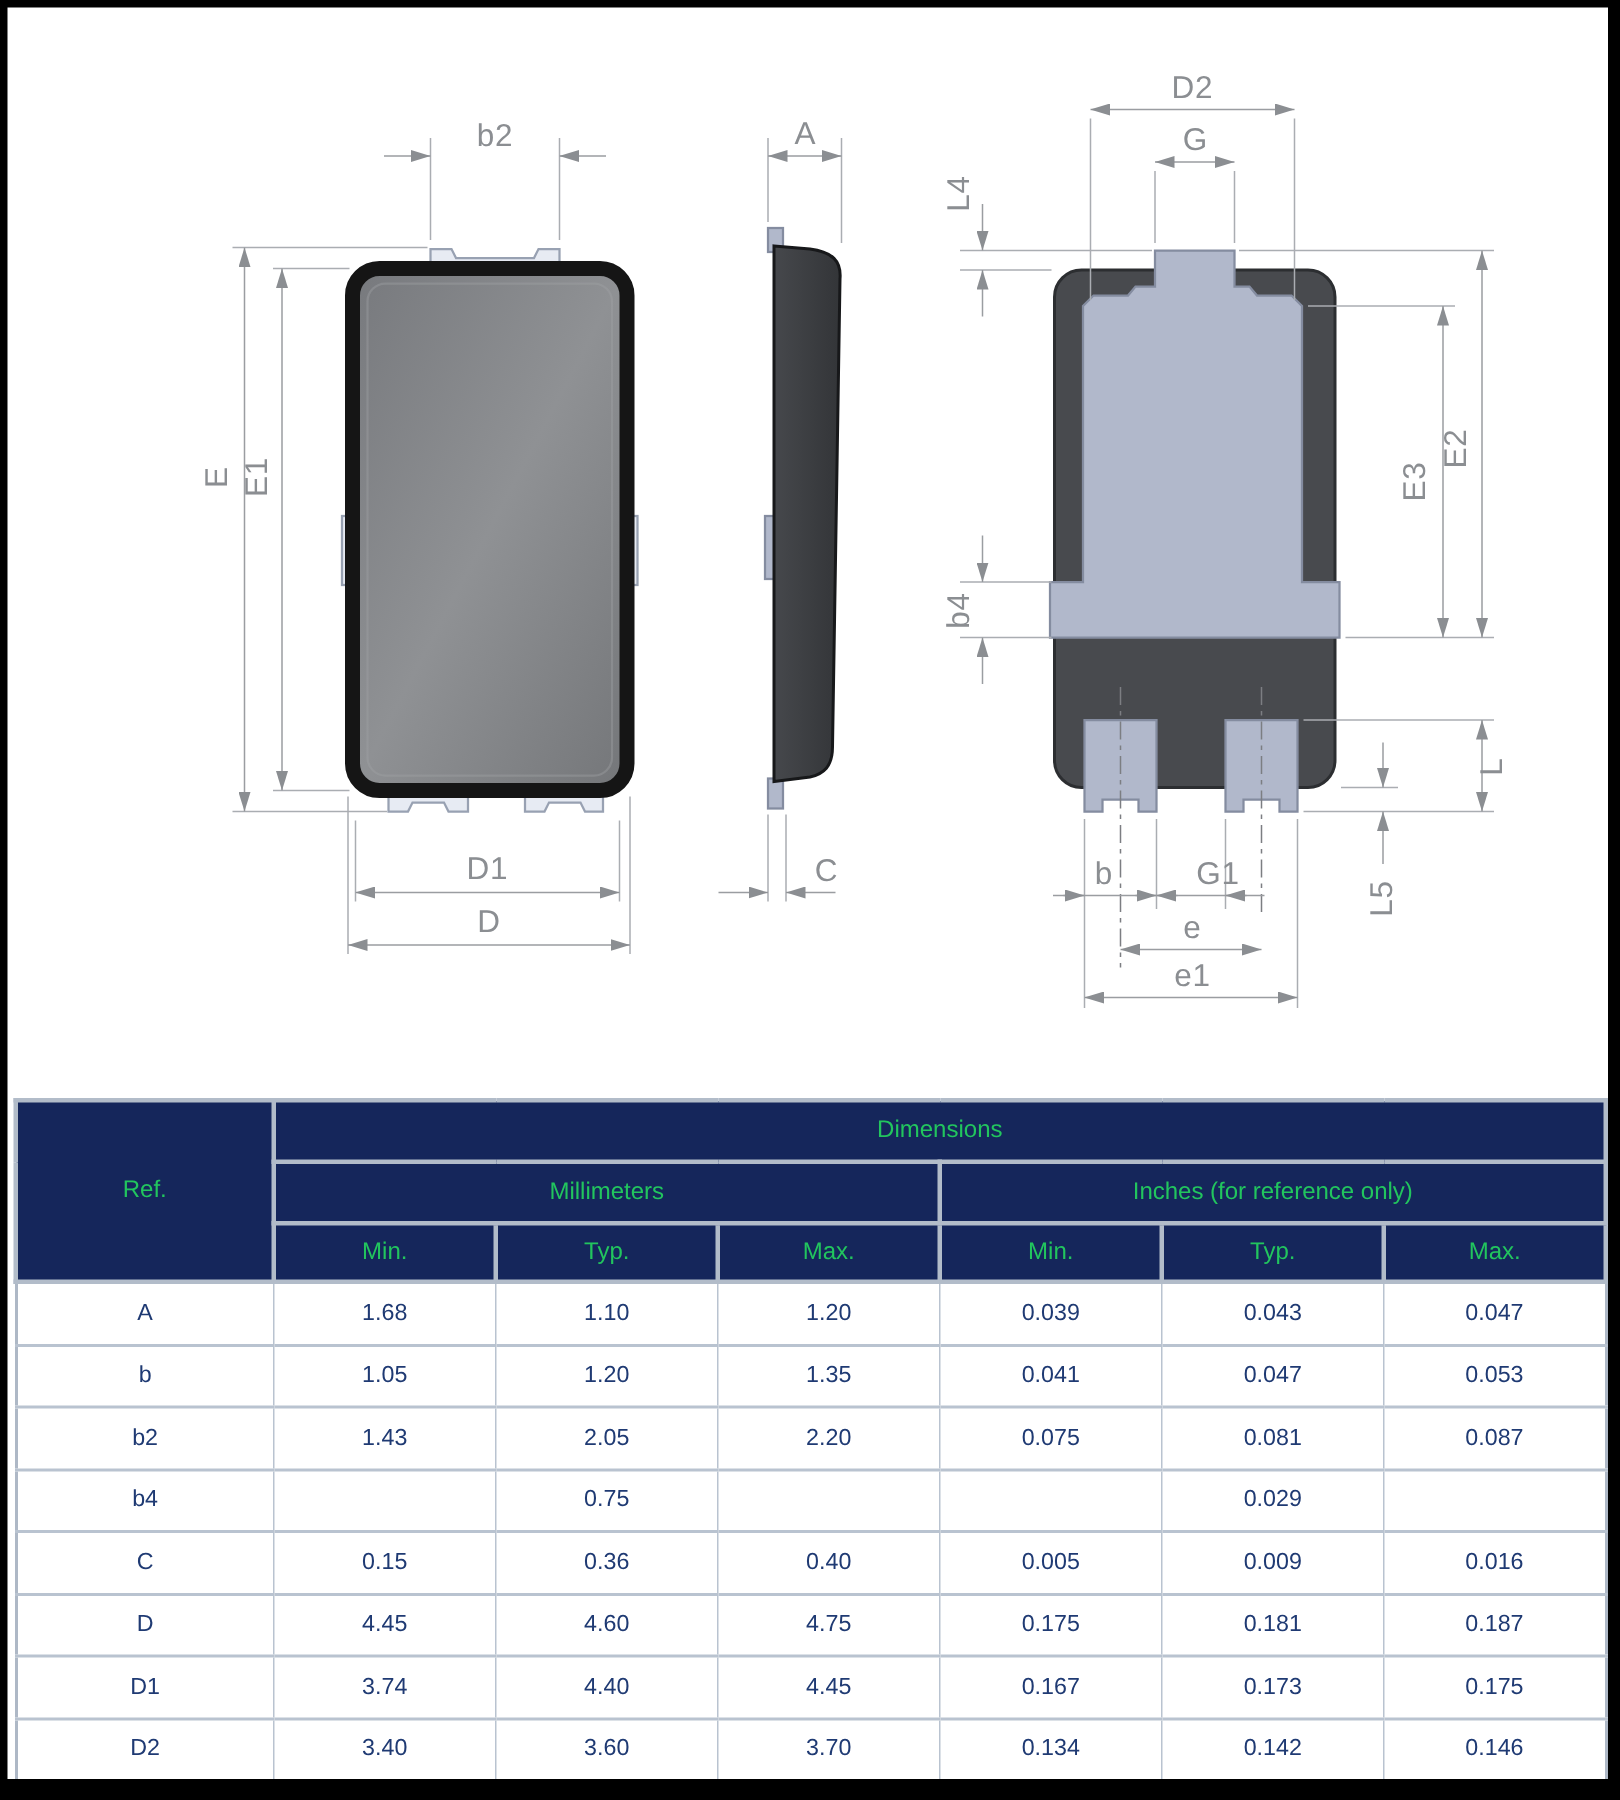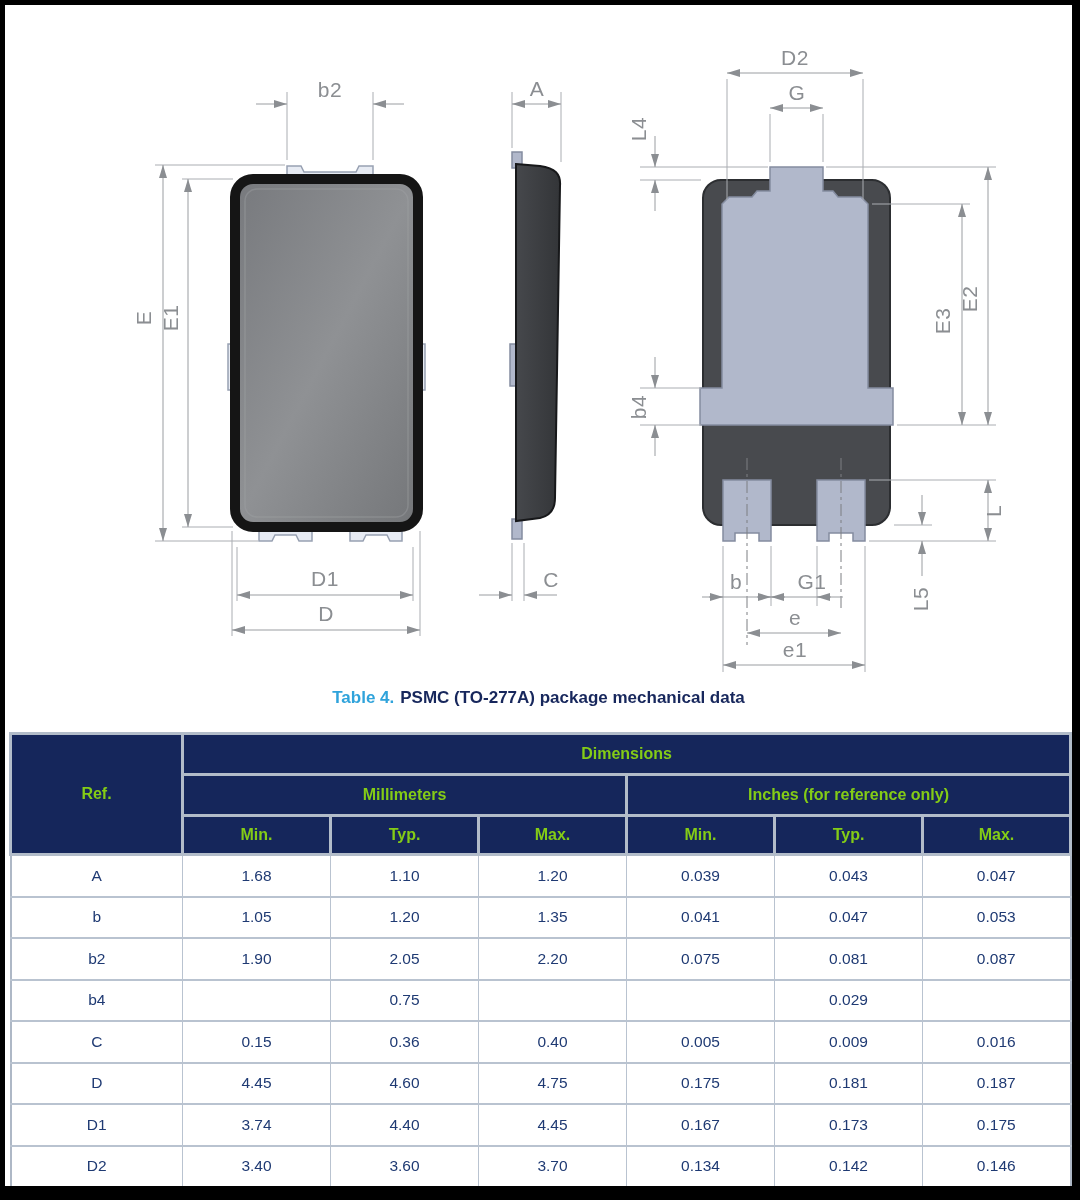--- a/index.html
+++ b/index.html
@@ -11,21 +11,21 @@
         font-size:18.5px;font-weight:bold;color:#17275c;letter-spacing:.2px;}
   .drawing-svg{position:absolute;left:-5px;top:-5px;}
   .caption{position:absolute;top:683px;left:0;width:100%;text-align:center;
         font-size:17px;font-weight:bold;}
   .caption .num{color:#2fa3db;margin-right:6px;}
   .caption .txt{color:#17275c;}
   
   .tbl-wrap{position:absolute;left:4px;top:727px;}
   table.mech{border-collapse:collapse;table-layout:fixed;width:1060px;
         border:2px solid #aeb8c6;}
-  table.mech th{background:#15265b;color:#84cc16;font-weight:bold;font-size:16px;
+  table.mech th{background:#15265b;color:#22c55e;font-weight:normal;font-size:16px;
         border:3px solid #b2bcc9;text-align:center;padding:0;}
   table.mech .h1 th{height:38px;}
   table.mech .h2 th{height:38px;}
   table.mech .h3 th{height:36px;}
   table.mech td{border:1.5px solid #b9c3d0;border-top-width:2px;border-bottom-width:2px;
         color:#1f3a73;font-size:15.5px;text-align:center;height:39.5px;padding:0;
         background:#fff;}
   
   .dimline{stroke:#9a9da1;stroke-width:1;fill:none;}
   .witline{stroke:#aaadb2;stroke-width:1;fill:none;}
@@ -168,23 +168,20 @@
       <line class="witline" x1="869" y1="541" x2="996" y2="541"></line>
       <line class="witline" x1="894" y1="525" x2="932" y2="525"></line>
       <line class="dimline" x1="988" y1="480" x2="988" y2="541" marker-start="url(#ah)" marker-end="url(#ah)"></line>
       <text class="dimtext" transform="rotate(-90 1001 511)" x="1001" y="511" text-anchor="middle">L</text>
       <line class="dimline" x1="922" y1="495" x2="922" y2="525" marker-end="url(#ah)"></line>
       <line class="dimline" x1="922" y1="576" x2="922" y2="541" marker-end="url(#ah)"></line>
       <text class="dimtext" transform="rotate(-90 928 599)" x="928" y="599" text-anchor="middle">L5</text>
     </g>
   </svg>
 
-  <div class="caption">
-    <span class="num">Table 4.</span><span class="txt">PSMC (TO-277A) package mechanical data</span>
-  </div>
 
   <div class="tbl-wrap">
     <table class="mech">
       <colgroup>
         <col style="width:172px">
         <col style="width:148px">
           <col style="width:148px">
           <col style="width:148px">
         <col style="width:148px">
           <col style="width:148px">
@@ -222,21 +219,21 @@
           <td>b</td>
           <td>1.05</td>
           <td>1.20</td>
           <td>1.35</td>
           <td>0.041</td>
           <td>0.047</td>
           <td>0.053</td>
         </tr>
         <tr>
           <td>b2</td>
-          <td>1.90</td>
+          <td>1.43</td>
           <td>2.05</td>
           <td>2.20</td>
           <td>0.075</td>
           <td>0.081</td>
           <td>0.087</td>
         </tr>
         <tr>
           <td>b4</td>
           <td></td>
           <td>0.75</td>

